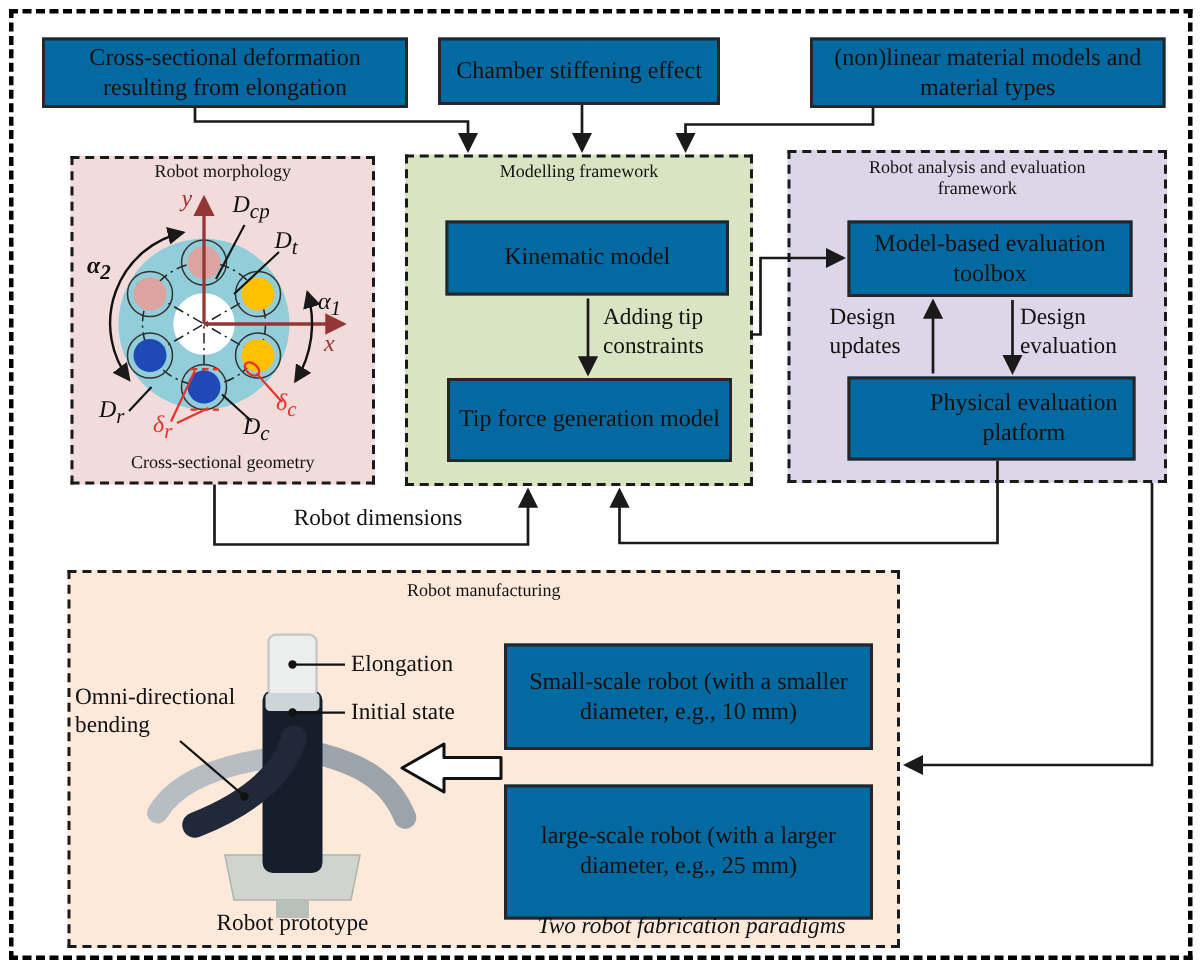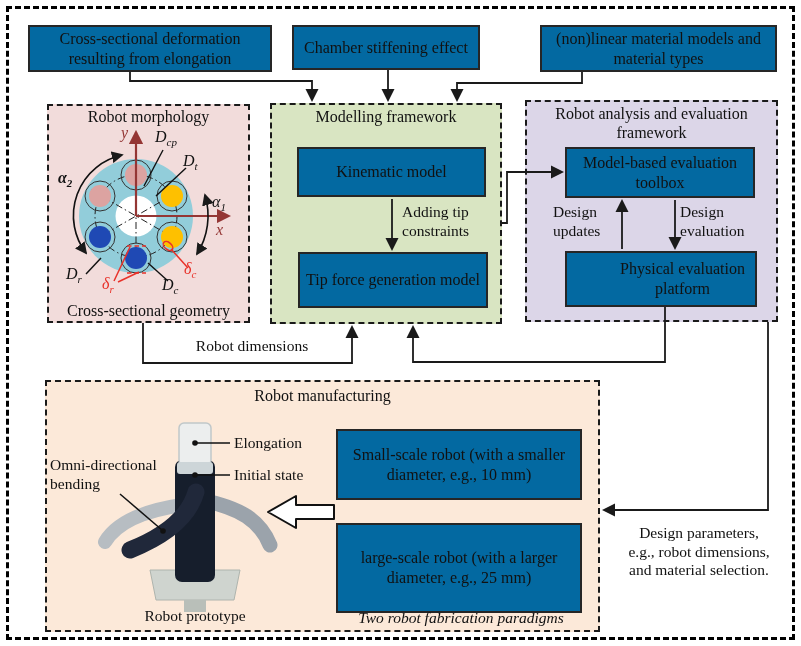--- a/index.html
+++ b/index.html
@@ -10,23 +10,23 @@
   .panel.pink{left:47px;top:104px;width:203px;height:219px;background:#f2dcdb;}
   .panel.green{left:270px;top:103px;width:232px;height:221px;background:#d9e5c2;}
   .panel.purple{left:525px;top:100px;width:253px;height:222px;background:#dcd6e8;}
   .panel.peach{left:45px;top:380px;width:555px;height:252px;background:#fce9d9;}
   svg.layer{position:absolute;left:0;top:0;z-index:2;pointer-events:none;}
   .box{position:absolute;background:#0369a1;border:2px solid #262626;box-sizing:border-box;
        display:flex;align-items:center;justify-content:center;text-align:center;
        font-size:16px;line-height:1.22;padding:2px 5px;z-index:3;}
   .lbl{position:absolute;z-index:4;font-size:15.5px;line-height:1.2;white-space:nowrap;}
   .lbl.center{text-align:center;white-space:normal;}
-  .ttl{font-size:16px;}
+  .ttl{font-size:12px;}
   .var{font-style:italic;font-size:16px;}
-  .var sub{font-size:11px;font-style:italic;}
+  .var sub{font-size:14px;font-style:italic;}
   .red{color:#e8322a;}
   .dkred{color:#943634;}
 </style>
 </head>
 <body>
 
 <div class="canvas">
 
   <div class="outer-border"></div>
 
@@ -198,19 +198,14 @@
   </div>
   <div class="lbl center" style="left:336px;top:609px;width:250px;font-style:italic;">Two robot fabrication paradigms</div>
   <div class="lbl center" style="left:115px;top:607px;width:160px;">Robot prototype</div>
   <div class="lbl" style="left:234px;top:434px;">Elongation</div>
   <div class="lbl" style="left:234px;top:466px;">Initial state</div>
   <div class="lbl" style="left:50px;top:456px;">
     <div>Omni-directional</div>
     <div>bending</div>
   </div>
 
-  <div class="lbl center" style="left:606px;top:524px;width:186px;">
-    <div>Design parameters,</div>
-    <div>e.g., robot dimensions,</div>
-    <div>and material selection.</div>
-  </div>
 
 </div>
 
 </body></html>

